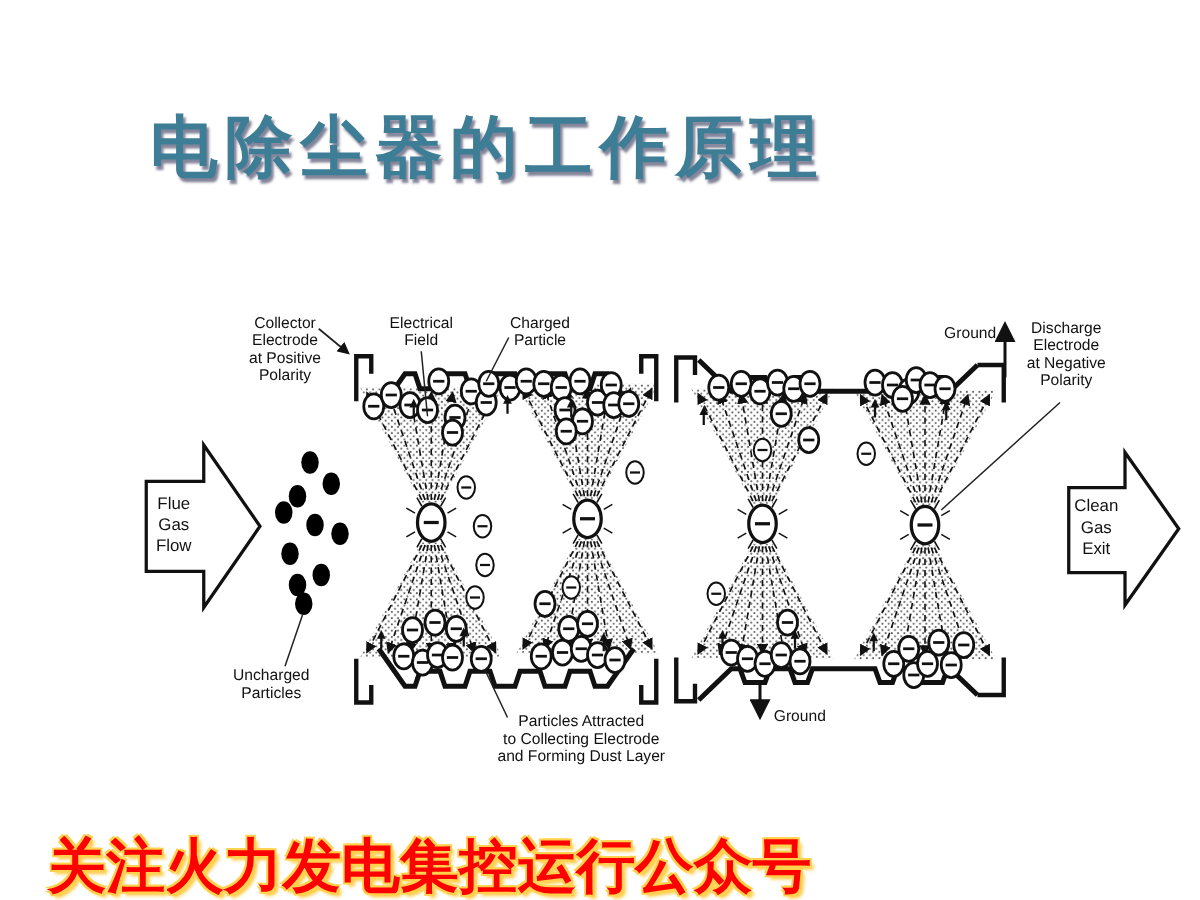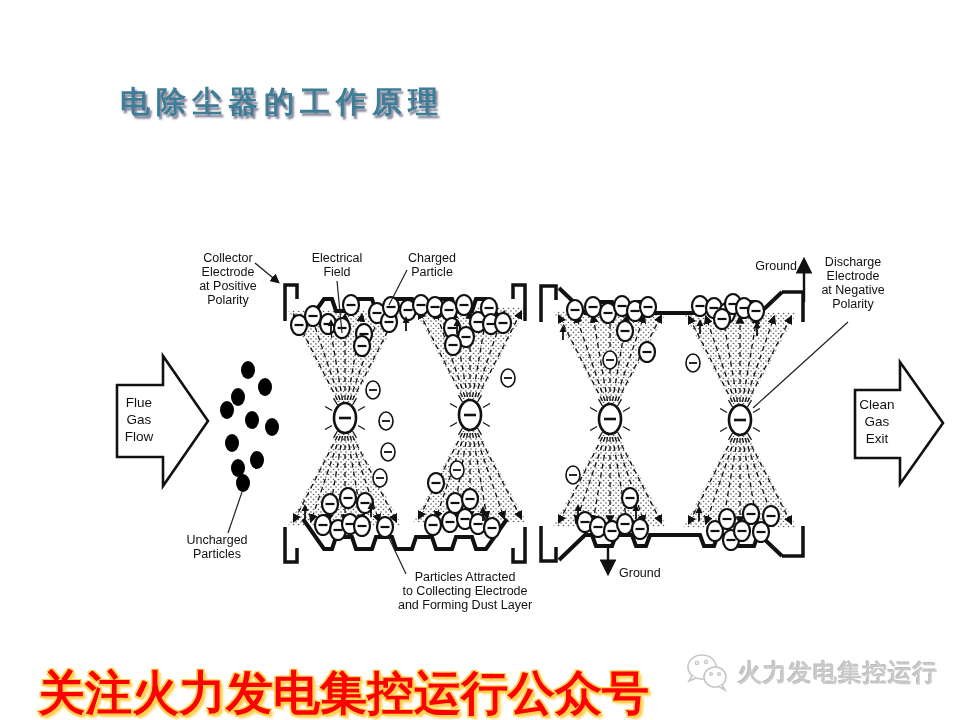--- a/index.html
+++ b/index.html
@@ -1,18 +1,18 @@
 <!DOCTYPE html>
 <html><head>
 <meta charset="utf-8">
 <style>
   html,body{margin:0;padding:0;}
   .slide{position:relative;width:960px;height:720px;background:#ffffff;overflow:hidden;
          font-family:"Liberation Sans",sans-serif;}
-  .page-title{position:absolute;left:120px;top:82px;font-size:30px;font-weight:bold;
+  .page-title{position:absolute;left:120px;top:82px;font-size:54px;font-weight:bold;
          letter-spacing:6px;color:#3e7d96;font-family:"DejaVu Serif","Liberation Serif",serif;
          text-shadow:2px 3px 2px rgba(30,30,70,.55);white-space:nowrap;}
   .diagram-svg{position:absolute;left:0;top:0;}
   .dlabel{font-size:12.5px;fill:#111;font-family:"Liberation Sans",sans-serif;}
   .atext{font-size:13.5px;fill:#111;font-family:"Liberation Sans",sans-serif;}
   .slogan{position:absolute;left:38px;top:662px;font-size:47px;font-weight:bold;white-space:nowrap;
          font-family:"DejaVu Serif","Liberation Serif",serif;color:#ff0000;
          text-shadow:1.5px 1.5px 0 #ffd24d,-1.5px -1.5px 0 #ffd24d,1.5px -1.5px 0 #ffd24d,
                      -1.5px 1.5px 0 #ffd24d,3px 3px 3px #ffc83a;}
   .watermark{position:absolute;left:684px;top:650px;display:flex;align-items:center;gap:6px;}
@@ -287,31 +287,14 @@
         <text class="dlabel" x="465" y="581">Particles Attracted</text>
         <text class="dlabel" x="465" y="595">to Collecting Electrode</text>
         <text class="dlabel" x="465" y="609">and Forming Dust Layer</text>
       </g>
       <text class="dlabel" x="619" y="577">Ground</text>
     </g>
   </svg>
 
   <div class="slogan">关注火力发电集控运行公众号</div>
 
-  <div class="watermark">
-    <svg width="48" height="46" viewBox="0 0 48 46">
-      <g fill="none" stroke="#c6c6c6" stroke-width="1.6">
-        <ellipse cx="18" cy="17" rx="14" ry="12" fill="#fff"></ellipse>
-        <path d="M8,26 L5,31 L12,28" fill="#fff"></path>
-        <ellipse cx="31" cy="27" rx="11" ry="10" fill="#fff"></ellipse>
-        <path d="M38,35 L41,40 L34,36" fill="#fff"></path>
-      </g>
-      <g fill="none" stroke="#c6c6c6" stroke-width="1.4">
-        <circle cx="13" cy="13" r="1.6"></circle>
-          <circle cx="22" cy="12" r="1.6"></circle>
-        <circle cx="27" cy="24" r="1.4"></circle>
-          <circle cx="35" cy="24" r="1.4"></circle>
-      </g>
-    </svg>
-    <span class="watermark-text">火力发电集控运行</span>
-  </div>
 
 </div>
 
 </body></html>

